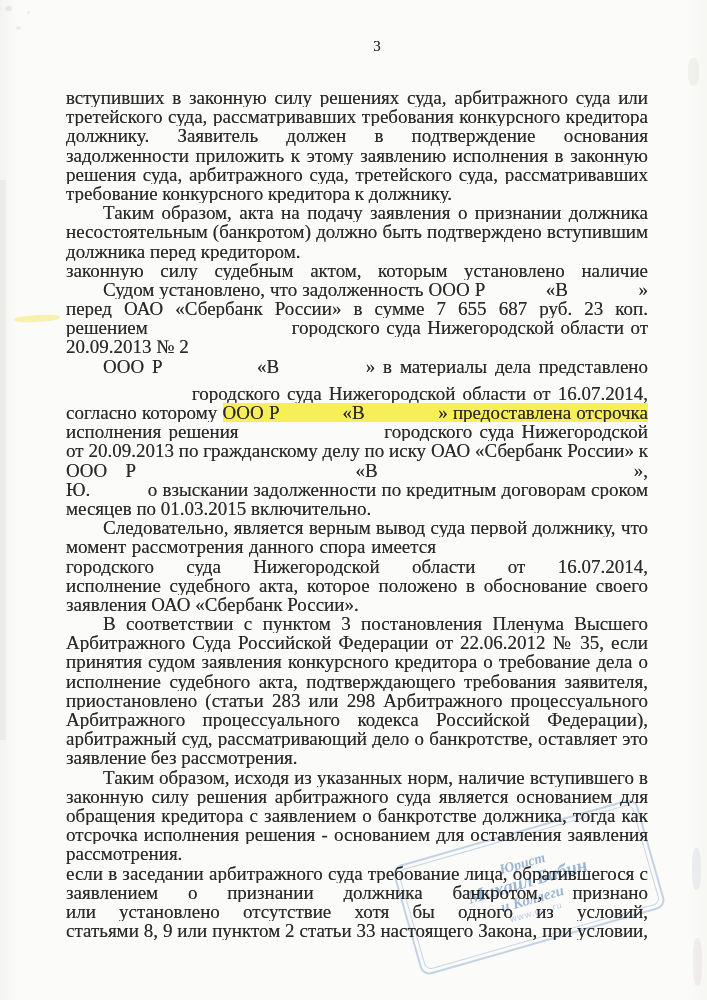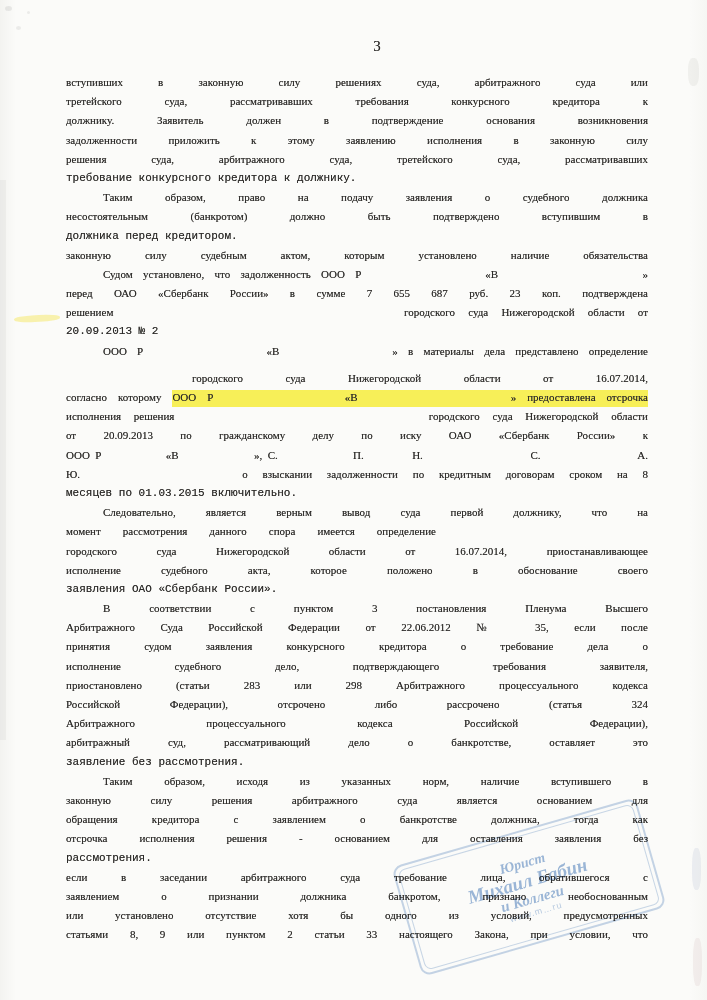--- a/index.html
+++ b/index.html
@@ -12,30 +12,30 @@
     position:relative;width:707px;height:1000px;overflow:hidden;
     background:linear-gradient(90deg,#f3f3f0 0px,#fbfbf9 16px,#fbfbf9 690px,#f6f6f3 707px);
     color:#2b2a28;
   }
   .page-number{
     position:absolute;top:38px;left:362px;width:30px;
     font-size:15px;text-align:center;
     text-shadow:0 0 .6px rgba(50,48,45,.6);
   }
   .text-block{
-    position:absolute;left:66px;top:73px;width:582px;
-    font-size:11px;
+    position:absolute;left:66px;top:88px;width:582px;
+    font-size:19px;
   }
   .line{
     height:19.2px;line-height:19.2px;
     text-align:justify;text-align-last:justify;
     white-space:normal;overflow:hidden;
     text-shadow:0 0 .6px rgba(50,48,45,.65);
   }
-  .line.noj{text-align:center;text-align-last:left;font-family:Liberation Mono, monospace;}
+  .line.noj{text-align:center;text-align-last:left;}
   .line.ind{text-indent:37px;}
   .hl{background:#f7ef58;padding:1px 0 13px 0;}
   
   .stamp{
     position:absolute;left:402px;top:830px;width:250px;height:110px;
     transform:rotate(-16deg);
     border:2px solid rgba(125,162,205,.55);border-radius:10px;
     display:flex;flex-direction:column;align-items:center;justify-content:center;
     color:rgba(110,150,202,.85);
     mix-blend-mode:multiply;opacity:.8;
@@ -80,21 +80,21 @@
 
   <div class="page-number">3</div>
 
   <div class="text-block">
       <div class="line"><span>вступивших в законную силу решениях суда, арбитражного суда или</span></div>
       <div class="line"><span>третейского суда, рассматривавших требования конкурсного кредитора к</span></div>
       <div class="line"><span>должнику. Заявитель должен в подтверждение основания возникновения</span></div>
       <div class="line"><span>задолженности приложить к этому заявлению исполнения в законную силу</span></div>
       <div class="line"><span>решения суда, арбитражного суда, третейского суда, рассматривавших</span></div>
       <div class="line noj"><span>требование конкурсного кредитора к должнику.</span></div>
-      <div class="line ind"><span>Таким образом, право на подачу заявления о судебного должника</span></div>
+      <div class="line ind"><span>Таким образом, акта на подачу заявления о признании должника</span></div>
       <div class="line"><span>несостоятельным (банкротом) должно быть подтверждено вступившим в</span></div>
       <div class="line noj"><span>должника перед кредитором.</span></div>
       <div class="line"><span>законную силу судебным актом, которым установлено наличие обязательства</span></div>
       <div class="line ind"><span>Судом установлено, что задолженность ООО Р&nbsp;&nbsp;&nbsp;&nbsp;&nbsp;&nbsp;&nbsp;&nbsp;&nbsp;&nbsp;&nbsp;&nbsp;«В&nbsp;&nbsp;&nbsp;&nbsp;&nbsp;&nbsp;&nbsp;&nbsp;&nbsp;&nbsp;&nbsp;&nbsp;&nbsp;&nbsp;»</span></div>
       <div class="line"><span>перед ОАО «Сбербанк России» в сумме 7 655 687 руб. 23 коп. подтверждена</span></div>
       <div class="line"><span>решением&nbsp;&nbsp;&nbsp;&nbsp;&nbsp;&nbsp;&nbsp;&nbsp;&nbsp;&nbsp;&nbsp;&nbsp;&nbsp;&nbsp;&nbsp;&nbsp;&nbsp;&nbsp;&nbsp;&nbsp;&nbsp;&nbsp;городского суда Нижегородской области от</span></div>
       <div class="line noj"><span>20.09.2013 № 2</span></div>
       <div class="line ind"><span>ООО Р&nbsp;&nbsp;&nbsp;&nbsp;&nbsp;&nbsp;&nbsp;&nbsp;&nbsp;&nbsp;&nbsp;&nbsp;«В&nbsp;&nbsp;&nbsp;&nbsp;&nbsp;&nbsp;&nbsp;&nbsp;&nbsp;&nbsp;&nbsp;» в материалы дела представлено определение</span></div>
       <div class="line" style="padding-left: 126px; margin-top: 8px;"><span>городского суда Нижегородской области от 16.07.2014,</span></div>
       <div class="line"><span>согласно которому </span><span class="hl">ООО Р&nbsp;&nbsp;&nbsp;&nbsp;&nbsp;&nbsp;&nbsp;&nbsp;&nbsp;&nbsp;&nbsp;&nbsp;«В&nbsp;&nbsp;&nbsp;&nbsp;&nbsp;&nbsp;&nbsp;&nbsp;&nbsp;&nbsp;&nbsp;&nbsp;&nbsp;&nbsp;» предоставлена отсрочка</span></div>
@@ -104,23 +104,22 @@
       <div class="line"><span>Ю.&nbsp;&nbsp;&nbsp;&nbsp;&nbsp;&nbsp;&nbsp;&nbsp;&nbsp;&nbsp;&nbsp;о взыскании задолженности по кредитным договорам сроком на 8</span></div>
       <div class="line noj"><span>месяцев по 01.03.2015 включительно.</span></div>
       <div class="line ind"><span>Следовательно, является верным вывод суда первой должнику, что на</span></div>
       <div class="line" style="padding-right: 212px;"><span>момент рассмотрения данного спора имеется определение</span></div>
       <div class="line"><span>городского суда Нижегородской области от 16.07.2014, приостанавливающее</span></div>
       <div class="line"><span>исполнение судебного акта, которое положено в обоснование своего</span></div>
       <div class="line noj"><span>заявления ОАО «Сбербанк России».</span></div>
       <div class="line ind"><span>В соответствии с пунктом 3 постановления Пленума Высшего</span></div>
       <div class="line"><span>Арбитражного Суда Российской Федерации от 22.06.2012 № 35, если после</span></div>
       <div class="line"><span>принятия судом заявления конкурсного кредитора о требование дела о</span></div>
-      <div class="line"><span>исполнение судебного дело, подтверждающего требования заявителя,</span></div>
+      <div class="line"><span>исполнение судебного акта, подтверждающего требования заявителя,</span></div>
       <div class="line"><span>приостановлено (статьи 283 или 298 Арбитражного процессуального кодекса</span></div>
-      <div class="line"><span>Российской Федерации), отсрочено либо рассрочено (статья 324</span></div>
       <div class="line"><span>Арбитражного процессуального кодекса Российской Федерации),</span></div>
       <div class="line"><span>арбитражный суд, рассматривающий дело о банкротстве, оставляет это</span></div>
       <div class="line noj"><span>заявление без рассмотрения.</span></div>
       <div class="line ind"><span>Таким образом, исходя из указанных норм, наличие вступившего в</span></div>
       <div class="line"><span>законную силу решения арбитражного суда является основанием для</span></div>
       <div class="line"><span>обращения кредитора с заявлением о банкротстве должника, тогда как</span></div>
       <div class="line"><span>отсрочка исполнения решения - основанием для оставления заявления без</span></div>
       <div class="line noj"><span>рассмотрения.</span></div>
       <div class="line"><span>если в заседании арбитражного суда требование лица, обратившегося с</span></div>
       <div class="line"><span>заявлением о признании должника банкротом, признано необоснованным</span></div>

